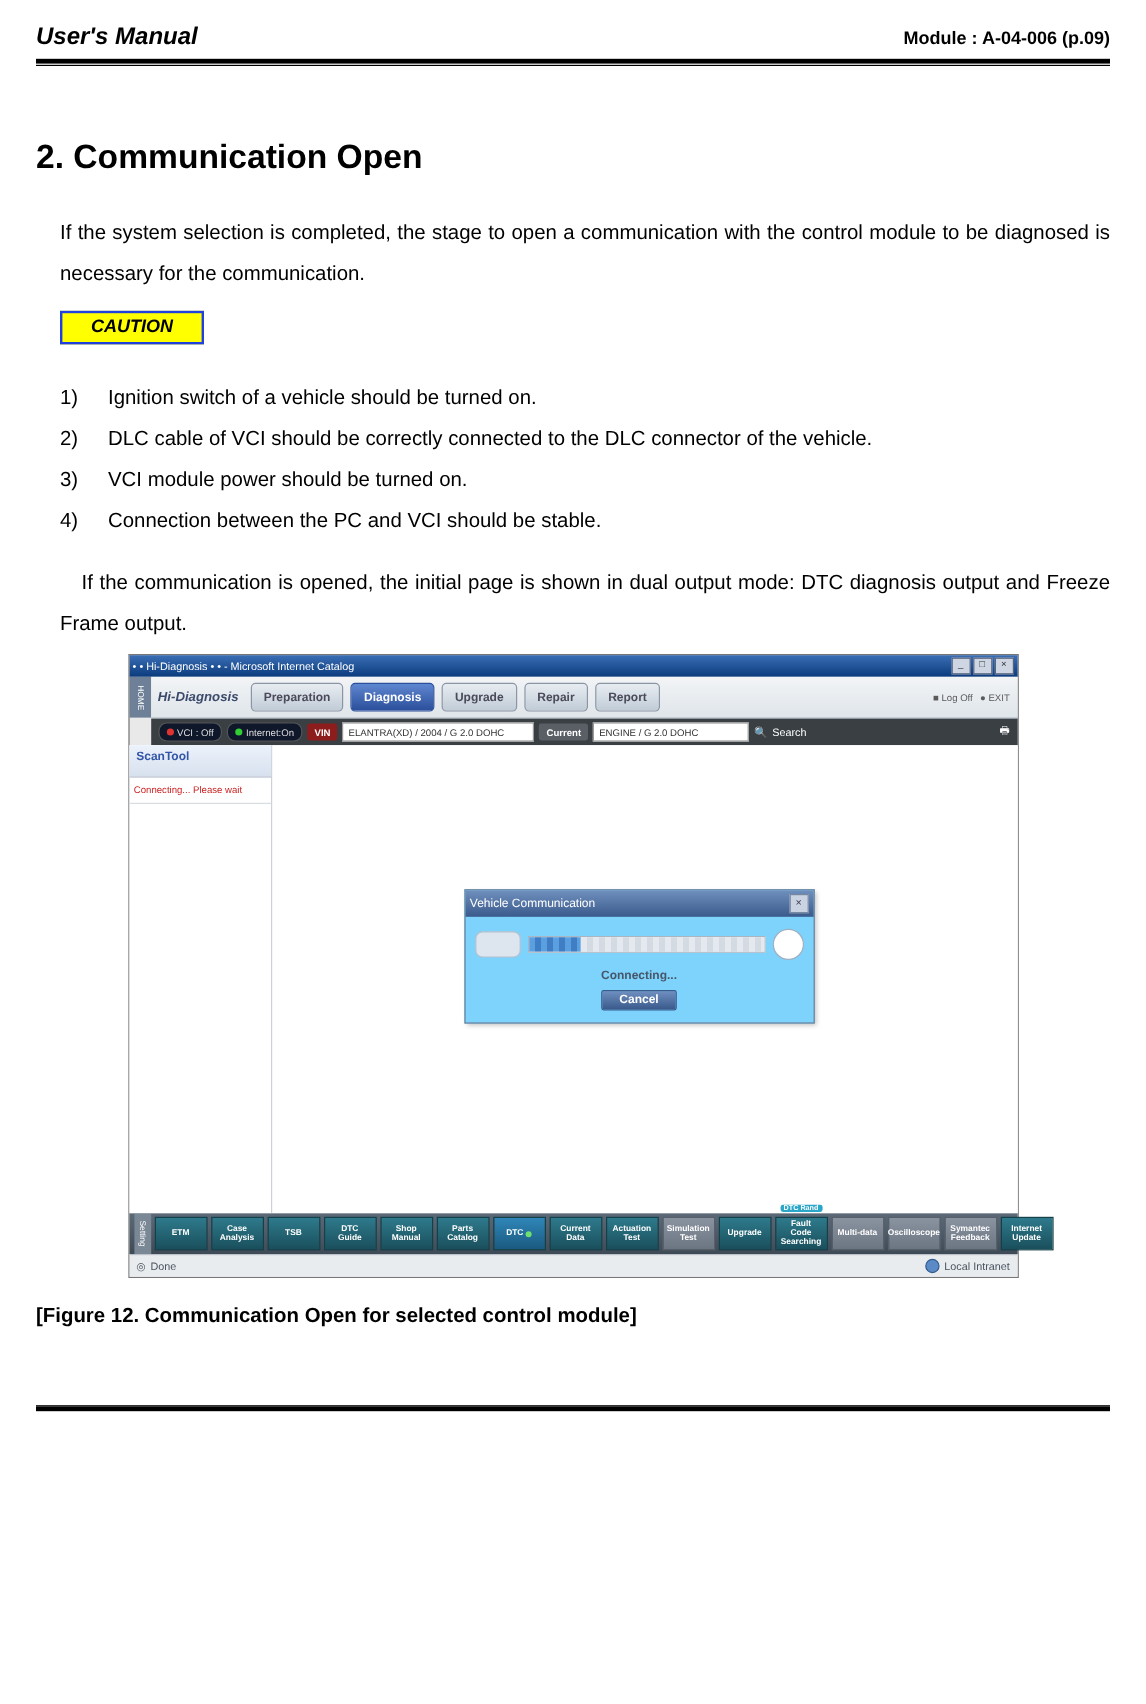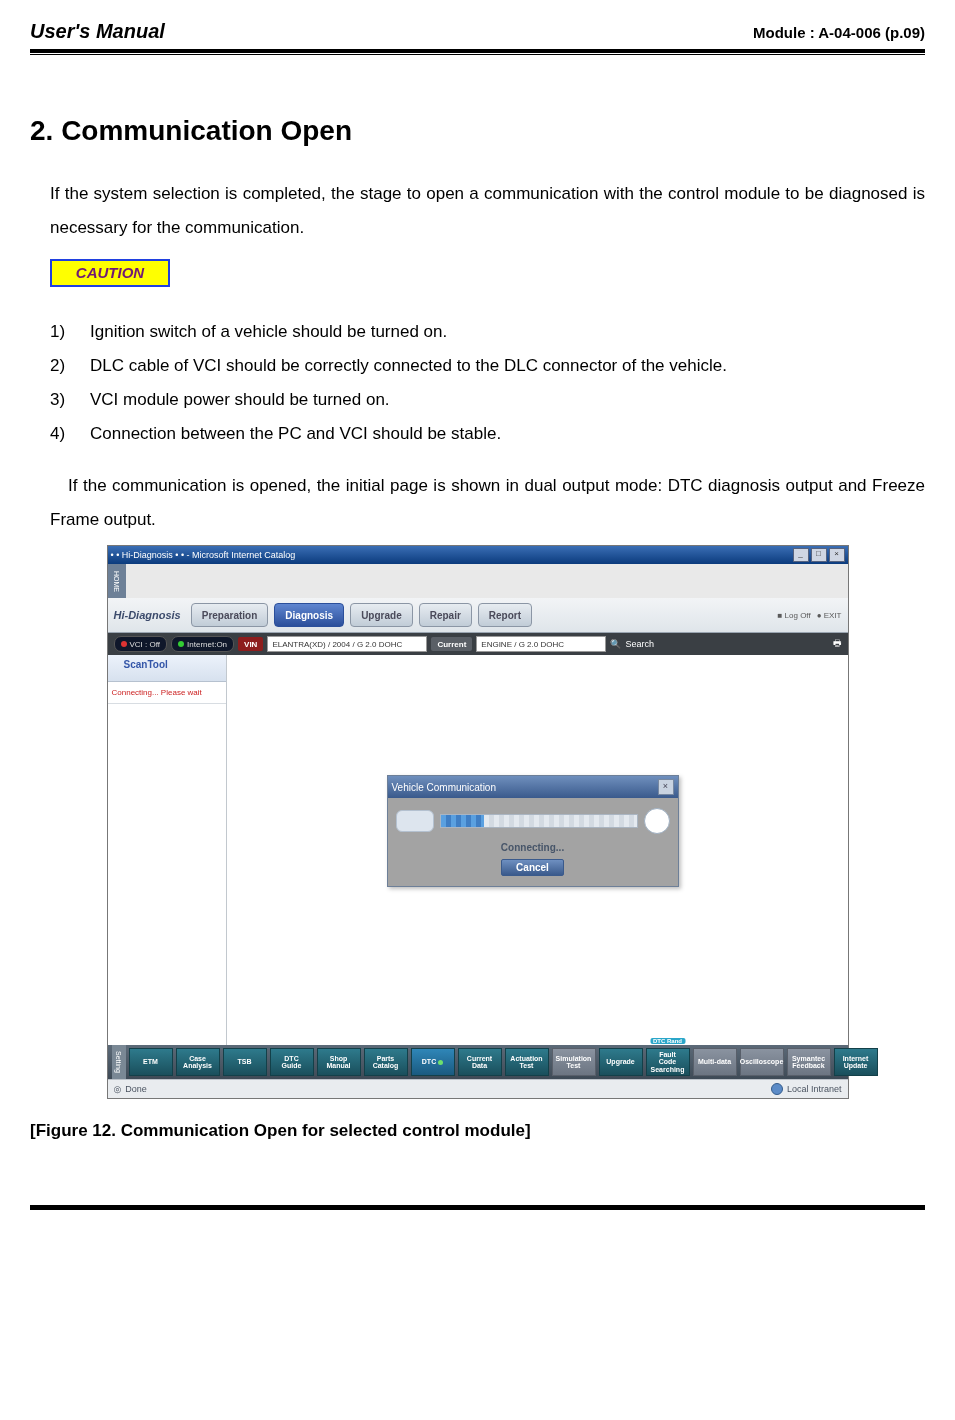--- a/index.html
+++ b/index.html
@@ -53,21 +53,21 @@
   .indent-block {
     padding-left: 20px;
   }
   .caution {
     display: inline-block;
     width: 120px;
     height: 28px;
     box-sizing: border-box;
     border: 2px solid #2040e0;
     background: #ffff00;
-    color: #701a75;
+    color: #000000;
     font-weight: bold;
     font-style: italic;
     font-size: 15px;
     text-align: center;
     line-height: 24px;
     margin: 6px 0 12px 0;
   }
   .list {
     margin: 16px 0 18px 0;
   }
@@ -212,40 +212,40 @@
     background:#fff;
     position:relative;
   }
   .side-header {
     height:22px;
     background: linear-gradient(180deg,#ecf2fb,#d7e1ee);
     border-bottom:1px solid #b6c1cf;
     color:#3456a8;
     font-size:10px;
     font-weight:bold;
-    padding:4px 6px 0 16px;
+    padding:4px 6px 0 6px;
   }
   .side-conn {
     font-size:8px;
     color:#c22;
     padding:6px 4px;
     border-bottom:1px solid #d8dde2;
   }
   .main-pane {
     flex:1;
     position:relative;
     background:#fff;
   }
   .dialog {
     position:absolute;
     left:160px;
     top:120px;
     width:290px;
     border:1px solid #6d7f98;
-    background:#a3a3a3;
+    background:#7dd3fc;
     box-shadow: 2px 2px 4px rgba(0,0,0,0.25);
   }
   .dlg-title {
     height:22px;
     background: linear-gradient(180deg,#6f8fbd,#3a5a8c);
     color:#fff;
     font-size:10px;
     display:flex;
     align-items:center;
     justify-content:space-between;
@@ -379,21 +379,21 @@
   <div class="figure">
     <div class="ie-title">
       <span>• • Hi-Diagnosis • • - Microsoft Internet Catalog</span>
       <div class="ie-winbtns">
         <div class="ie-winbtn">_</div>
         <div class="ie-winbtn">□</div>
         <div class="ie-winbtn">×</div>
       </div>
     </div>
 
-    <div style="display:flex;flex-direction:column;">
+    <div style="display:flex;">
       <div class="home-tab">HOME</div>
       <div style="flex:1;">
         <div class="app-bar">
           <span class="logo"><span>Hi-</span><span style="color:#3b4a6b;">Diagnosis</span></span>
           <div class="nav-btn">Preparation</div>
           <div class="nav-btn active">Diagnosis</div>
           <div class="nav-btn">Upgrade</div>
           <div class="nav-btn">Repair</div>
           <div class="nav-btn">Report</div>
           <div class="acct">

